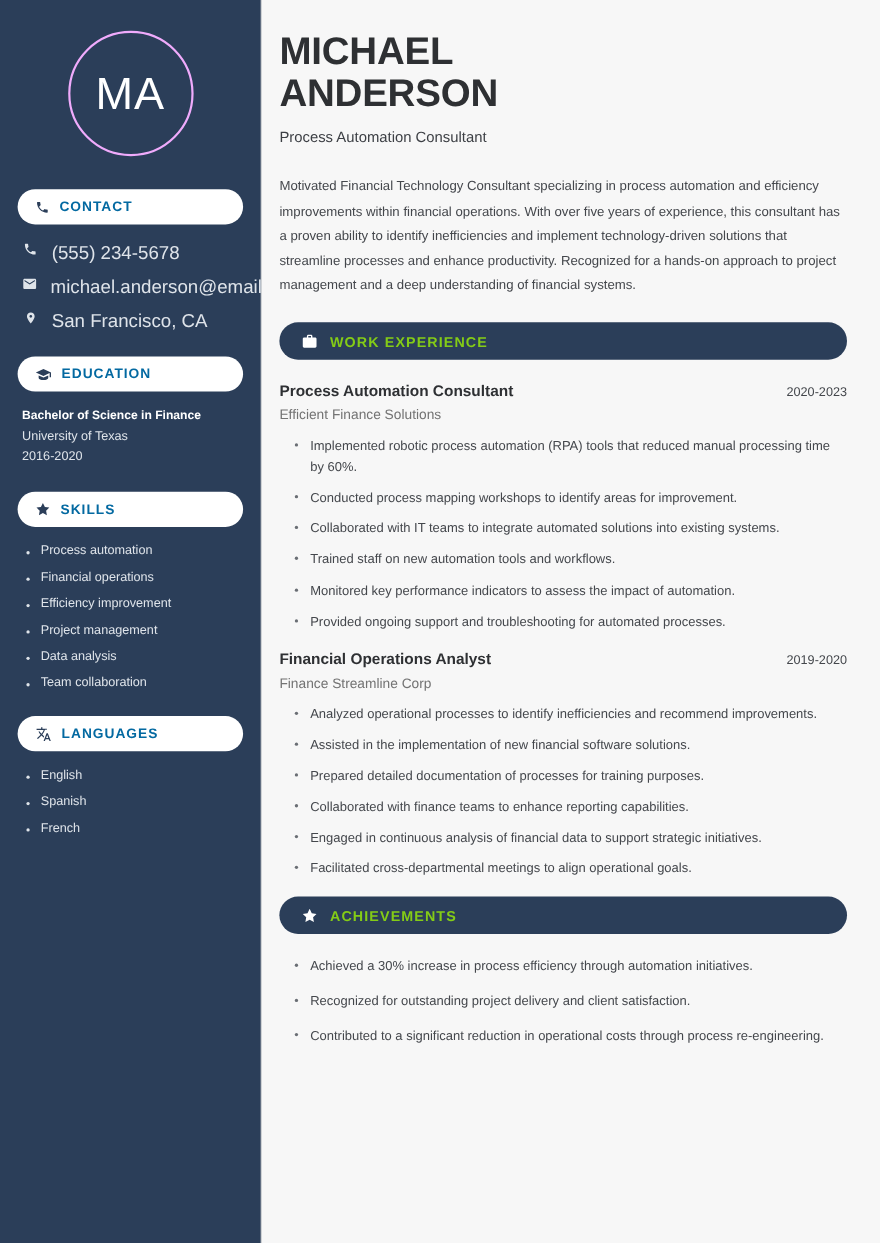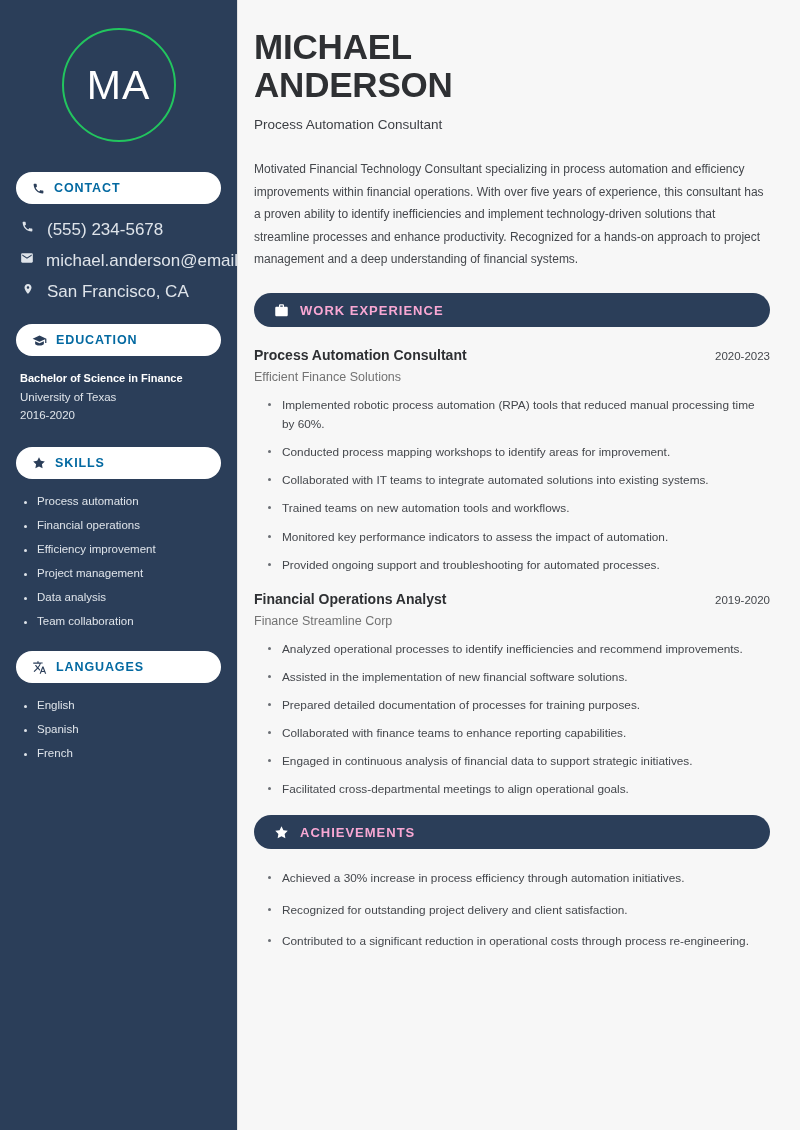--- a/index.html
+++ b/index.html
@@ -28,21 +28,21 @@
   .monogram-wrap {
     display: flex;
     justify-content: center;
     margin-top: 28px;
     margin-bottom: 30px;
   }
   .monogram {
     width: 114px;
     height: 114px;
     border-radius: 50%;
-    border: 2px solid #22c55e;
+    border: 2px solid #f0abfc;
     display: flex;
     align-items: center;
     justify-content: center;
     color: #ffffff;
     font-size: 41px;
     font-weight: 400;
     letter-spacing: 1px;
   }
   .pill {
     display: flex;
@@ -124,21 +124,21 @@
     color: #44474c;
     font-size: 12px;
     line-height: 1.88;
     margin-bottom: 22px;
   }
   .dark-pill {
     display: flex;
     align-items: center;
     gap: 11px;
     background: #2b3e59;
-    color: #f9a8d4;
+    color: #84cc16;
     border-radius: 22px;
     height: 34px;
     padding: 0 20px;
     margin-bottom: 20px;
   }
   .dark-pill-label {
     font-size: 13px;
     font-weight: bold;
     letter-spacing: 1px;
   }
@@ -300,21 +300,21 @@
     <div class="job">
       <div class="job-head">
         <span class="job-role">Process Automation Consultant</span>
         <span class="job-dates">2020-2023</span>
       </div>
       <div class="job-company">Efficient Finance Solutions</div>
       <ul class="bullets">
         <li>Implemented robotic process automation (RPA) tools that reduced manual processing time by 60%.</li>
         <li>Conducted process mapping workshops to identify areas for improvement.</li>
         <li>Collaborated with IT teams to integrate automated solutions into existing systems.</li>
-        <li>Trained teams on new automation tools and workflows.</li>
+        <li>Trained staff on new automation tools and workflows.</li>
         <li>Monitored key performance indicators to assess the impact of automation.</li>
         <li>Provided ongoing support and troubleshooting for automated processes.</li>
       </ul>
     </div>
 
     <div class="job">
       <div class="job-head">
         <span class="job-role">Financial Operations Analyst</span>
         <span class="job-dates">2019-2020</span>
       </div>

